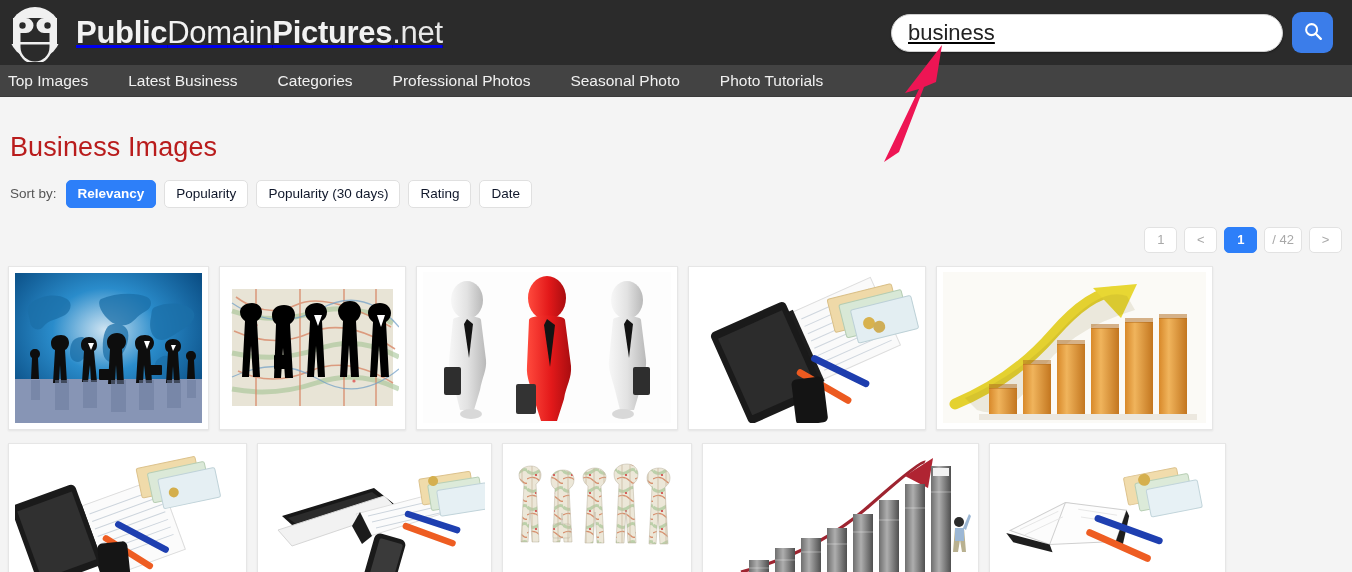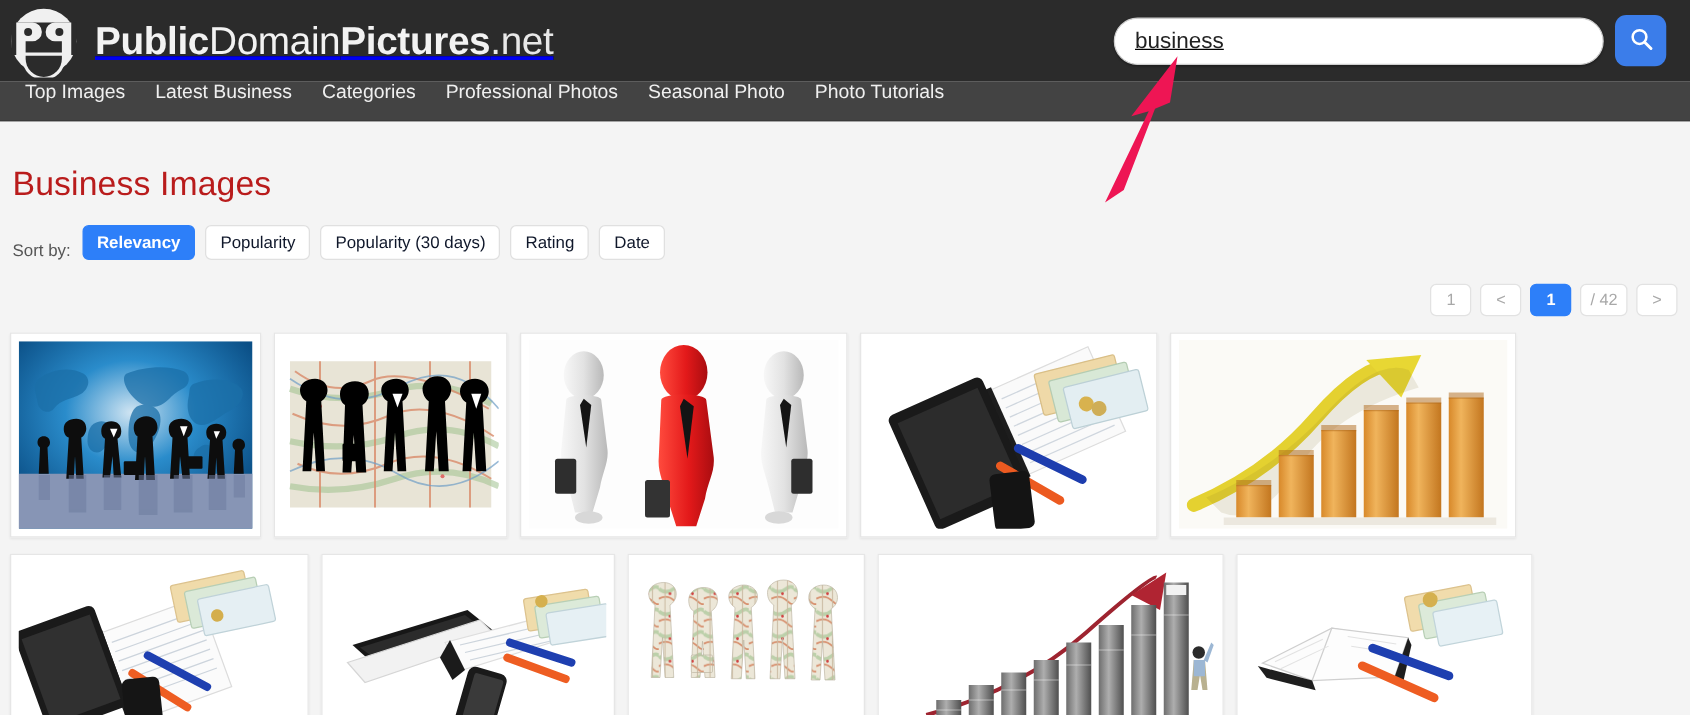--- a/index.html
+++ b/index.html
@@ -33,43 +33,43 @@
   .brand-text .l { font-weight: normal; }
   .brand-text .tld { font-weight: normal; color: #e8e8e8; }
 
   .search-area { display: flex; align-items: center; gap: 9px; padding-right: 11px; }
   .search-input {
     width: 392px; height: 38px;
     border-radius: 19px;
     border: 1px solid #cfcfcf;
     background: #fff;
     padding: 0 16px;
-    font-size: 18px;
+    font-size: 22px;
     color: #222;
     font-family: "Liberation Sans", sans-serif;
     outline: none;
     box-shadow: 0 1px 2px rgba(0,0,0,0.35);
   }
   .search-btn {
     width: 41px; height: 41px;
     border-radius: 9px;
     background: #3b7dea;
     border: none;
     display: flex; align-items: center; justify-content: center;
     cursor: pointer;
   }
 
   
   .nav {
     height: 32px;
     background: #434343;
     display: flex;
-    align-items: flex-start;
-    gap: 24px;
-    padding-left: 20px;
+    align-items: center;
+    gap: 40px;
+    padding-left: 8px;
     border-bottom: 1px solid #3a3a3a;
   }
   .nav-item {
     color: #f0f0f0;
     font-size: 15.5px;
     text-decoration: none;
     cursor: pointer;
     white-space: nowrap;
   }
 
@@ -78,21 +78,21 @@
   .page-title {
     font-size: 27px;
     color: #b91c1c;
     font-weight: normal;
     padding: 35px 0 0 2px;
     letter-spacing: 0.1px;
   }
 
   .sortbar {
     display: flex;
-    align-items: flex-end;
+    align-items: center;
     gap: 8px;
     padding: 17px 0 0 2px;
   }
   .sort-label { font-size: 13.5px; color: #555; margin-right: 1px; }
   .sort-btn {
     font-size: 13.5px;
     color: #0f172a;
     background: #fff;
     border: 1px solid #e0e0e0;
     border-radius: 5px;

